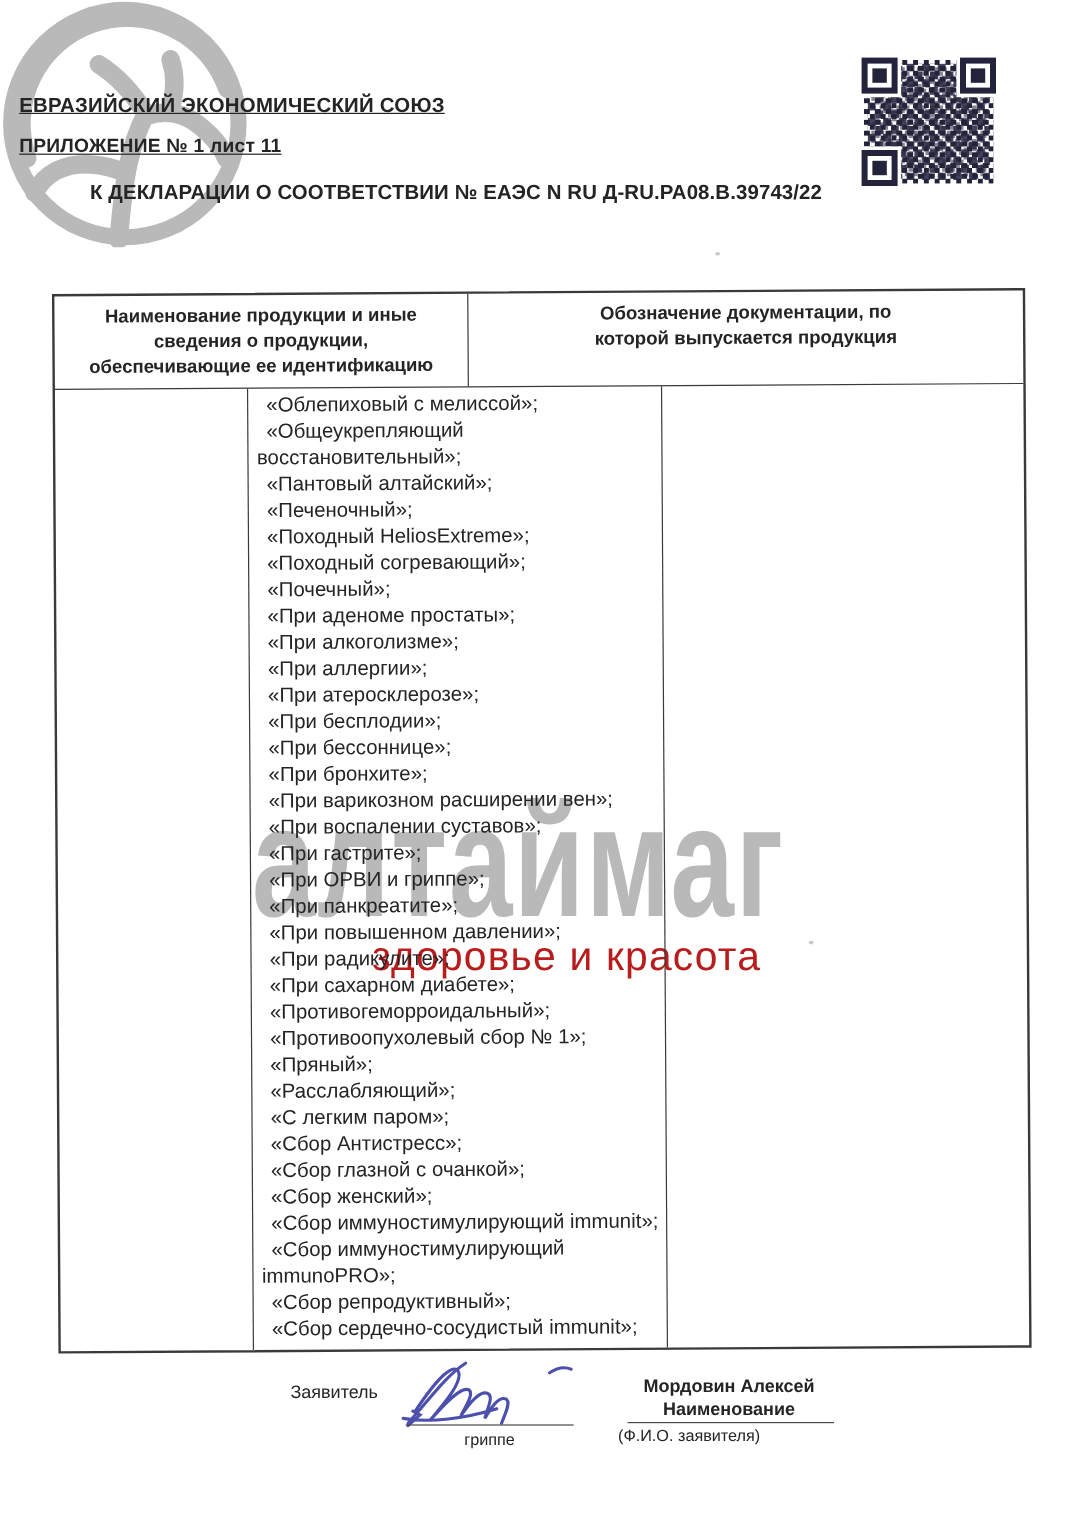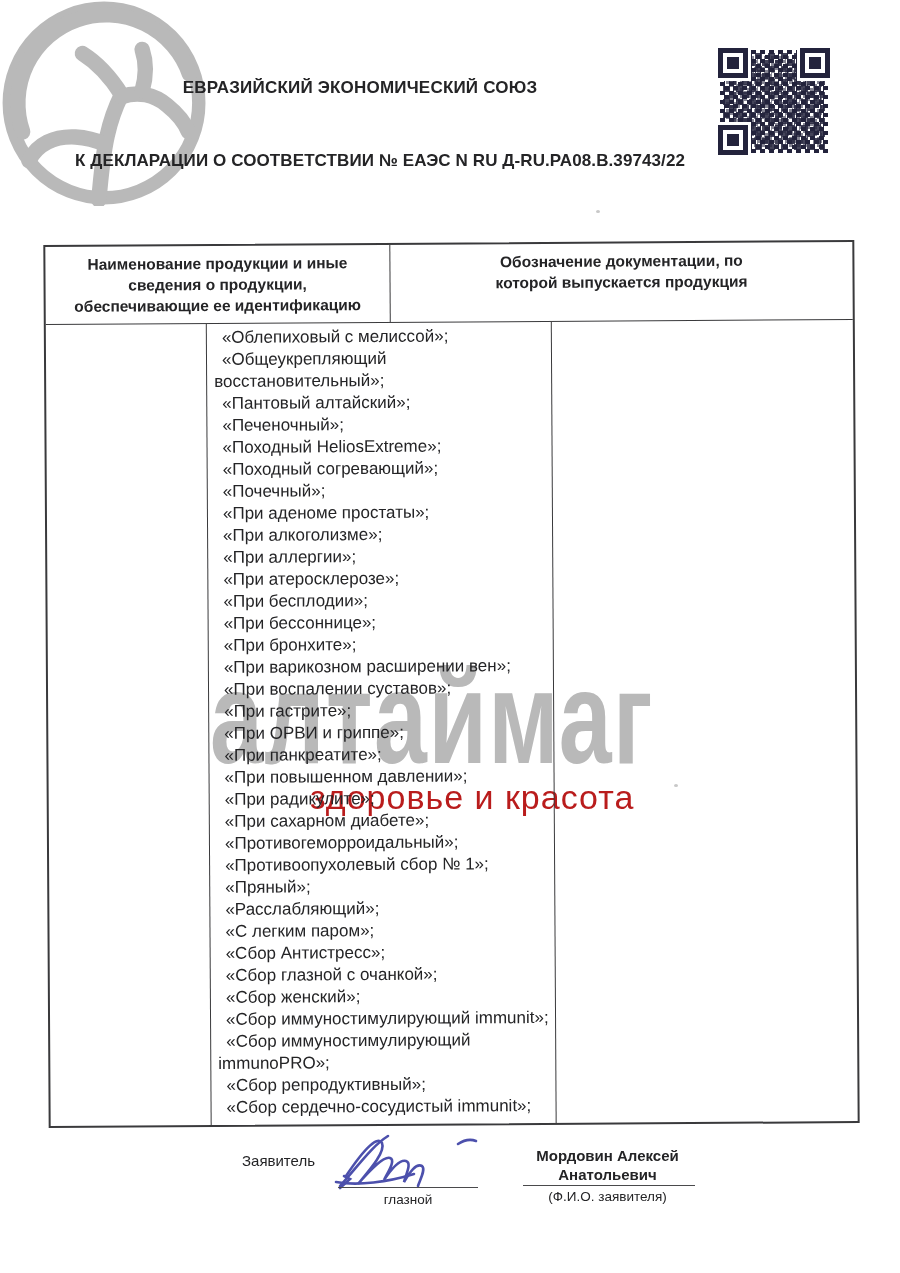--- a/index.html
+++ b/index.html
@@ -1,21 +1,21 @@
 <!DOCTYPE html>
 <html><head>
 <meta charset="utf-8">
 <style>
   html,body{margin:0;padding:0;background:#ffffff;}
   .page{
     position:relative;width:900px;height:1273px;background:#ffffff;overflow:hidden;
     font-family:"Liberation Sans",sans-serif;color:#242426;
   }
   
-  .hdr-line{position:absolute;left:0;width:720px;text-align:center;font-weight:bold;letter-spacing:.2px;}
+  .hdr-line{position:absolute;left:16px;width:720px;font-weight:bold;letter-spacing:.2px;text-decoration:underline;}
   .hdr-union{top:78px;font-size:17px;}
   .hdr-annex{top:114px;font-size:16px;}
   .hdr-decl{position:absolute;left:0;top:151px;width:760px;text-align:center;
     font-weight:bold;font-size:17px;letter-spacing:.1px;z-index:4;}
   
   .qr{position:absolute;left:718px;top:48px;width:112px;height:107px;background:#fff;z-index:3;}
   .qr-noise{position:absolute;inset:2px;
     background:conic-gradient(#23233c 25%,transparent 0 50%,#23233c 0 75%,transparent 0);
     background-size:9px 9px;}
   .qr-noise.b{inset:5px;background-size:13px 13px;opacity:.85;}
@@ -45,21 +45,21 @@
   .t-body{min-height:792px;}
   .p-line{font-size:17px;line-height:22px;padding-left:11px;white-space:nowrap;}
   .p-line.cont{padding-left:3px;}
   
   .ft-label{position:absolute;left:242px;top:1152px;font-size:15px;}
   .sig-wrap{position:absolute;left:330px;top:1132px;width:160px;height:58px;}
   .sig-line{position:absolute;left:338px;top:1187px;width:140px;border-bottom:1.6px solid #4a4a4c;}
   .sig-cap{position:absolute;left:338px;top:1192px;width:140px;text-align:center;font-size:13.5px;}
   .fio{position:absolute;left:515px;top:1146px;width:185px;text-align:center;font-size:15px;line-height:19px;font-weight:bold;}
   .fio-line{position:absolute;left:523px;top:1185px;width:172px;border-bottom:1.6px solid #4a4a4c;}
-  .fio-cap{position:absolute;left:515px;top:1189px;width:185px;text-align:center;font-size:13.5px;}
+  .fio-cap{position:absolute;left:515px;top:1189px;width:185px;text-align:left;font-size:13.5px;}
   
   .dot{position:absolute;background:#c8c8c8;border-radius:50%;}
   .dot.d1{left:596px;top:210px;width:4px;height:3px;}
   .dot.d2{left:674px;top:784px;width:4px;height:3px;}
 </style>
 </head>
 <body>
 
 <div class="page">
 
@@ -71,20 +71,21 @@
       <path d="M 102,140 C 84,132 62,130 46,138 C 38,142 32,148 28,156" stroke-width="15"></path>
       <path d="M 118,92 C 108,76 96,62 80,52" stroke-width="15"></path>
       <path d="M 118,94 C 134,88 150,92 162,102 C 172,110 179,118 183,128" stroke-width="15"></path>
       <path d="M 138,88 C 142,74 142,60 138,48" stroke-width="15"></path>
     </svg>
     <div class="wm wm-brand">алтаймаг</div>
     <div class="wm wm-tagline">здоровье и красота</div>
   </div>
 
   <div class="hdr-line hdr-union">ЕВРАЗИЙСКИЙ ЭКОНОМИЧЕСКИЙ СОЮЗ</div>
+  <div class="hdr-line hdr-annex">ПРИЛОЖЕНИЕ № 1 лист 11</div>
   <div class="hdr-decl">К ДЕКЛАРАЦИИ О СООТВЕТСТВИИ № ЕАЭС N RU Д-RU.РА08.В.39743/22</div>
 
   <div class="qr">
     <div class="qr-noise"></div>
     <div class="qr-noise b"></div>
     <div class="qr-noise c"></div>
     <div class="finder tl"></div>
     <div class="finder tr"></div>
     <div class="finder bl"></div>
   </div>
@@ -148,24 +149,24 @@
   <div class="ft-label">Заявитель</div>
 
   <svg class="sig-wrap" viewBox="0 0 160 58" fill="none" stroke="#4c50ac" stroke-width="2.6" stroke-linecap="round">
     <path d="M 10,54 C 28,34 42,14 58,4"></path>
     <path d="M 16,44 C 36,14 48,4 52,11 C 56,20 38,40 28,52 C 42,36 54,24 60,26 C 66,28 58,40 54,48 C 62,36 70,27 76,29 C 82,31 76,42 74,50 C 80,40 86,31 92,34 C 96,37 90,48 88,54"></path>
     <path d="M 6,50 C 28,54 58,50 84,42"></path>
     <path d="M 10,56 L 20,47 L 14,44"></path>
     <path d="M 128,12 C 134,8 141,7 146,9"></path>
   </svg>
   <div class="sig-line"></div>
-  <div class="sig-cap">глазной</div>
+  <div class="sig-cap">гриппе</div>
 
   <div class="fio">
     <div>Мордовин Алексей</div>
-    <div>Анатольевич</div>
+    <div>Наименование</div>
   </div>
   <div class="fio-line"></div>
   <div class="fio-cap">(Ф.И.О. заявителя)</div>
 
   <div class="dot d1"></div>
   <div class="dot d2"></div>
 </div>
 
 </body></html>

